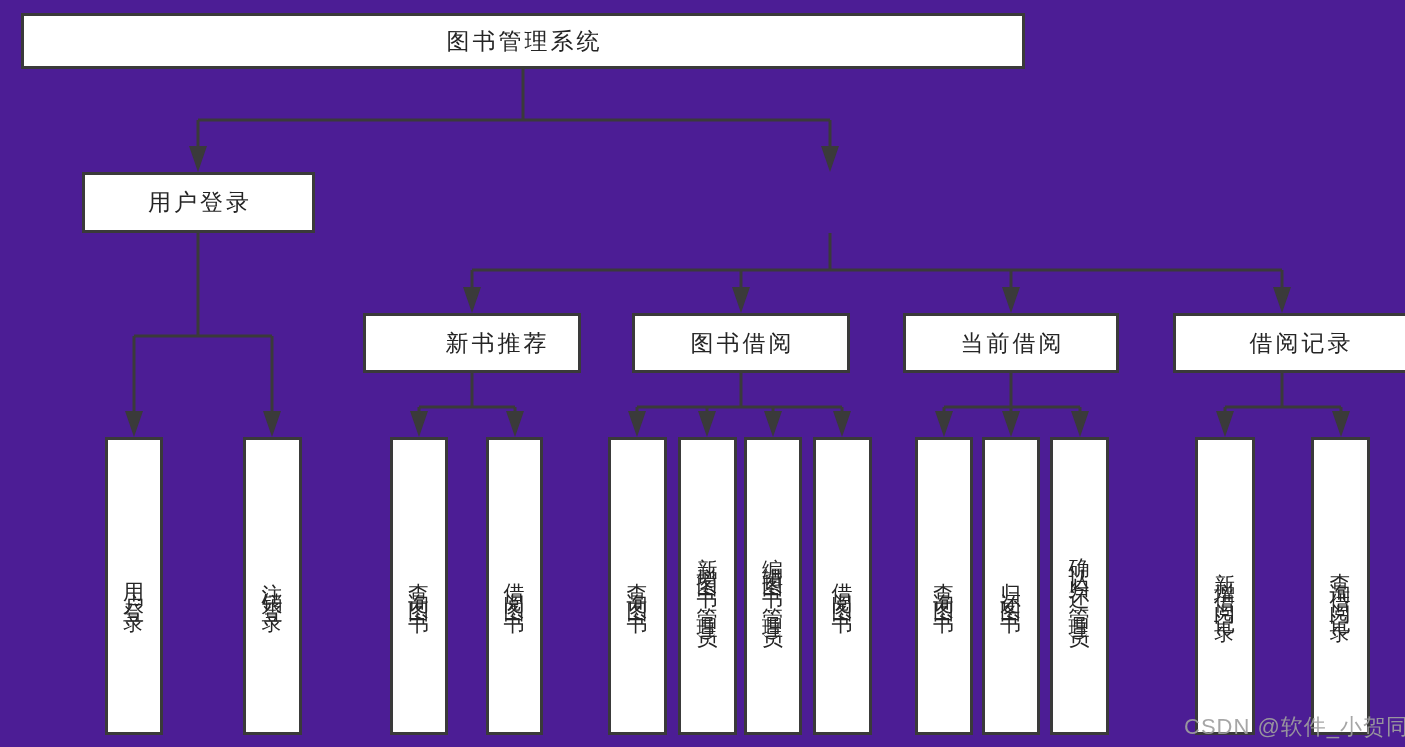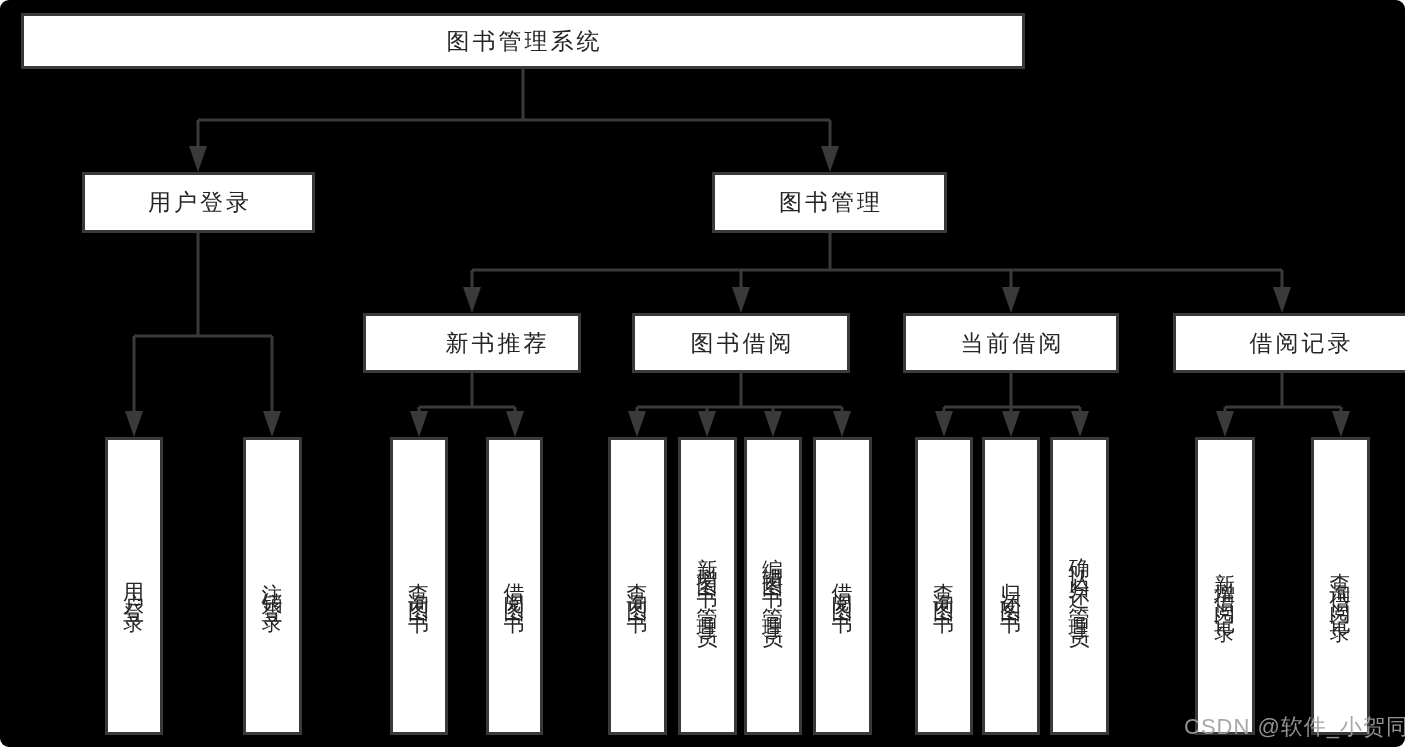--- a/index.html
+++ b/index.html
@@ -1,24 +1,23 @@
 <!DOCTYPE html>
 <html><head>
 <meta charset="utf-8">
 <style>
   html, body { margin: 0; padding: 0; background: #ffffff; }
   .canvas {
     position: relative;
     width: 1405px;
     height: 747px;
-    background: #000000;
+    background: #4c1d95;
     overflow: hidden;
     font-family: "Liberation Sans", sans-serif;
     color: #252525;
-    border-radius: 9px;
   }
   .connectors {
     position: absolute;
     left: 0; top: 0;
     width: 1405px; height: 747px;
   }
   .node {
     position: absolute;
     box-sizing: border-box;
     border: 3px solid #3a3a3a;
@@ -125,23 +124,20 @@
     </g>
   </svg>
 
   <div class="node hnode root" style="left:21px; top:13px; width:1004px; height:56px;">
     <span class="label">图书管理系统</span>
   </div>
 
   <div class="node hnode" style="left:82px; top:172px; width:233px; height:61px;">
     <span class="label">用户登录</span>
   </div>
-  <div class="node hnode" style="left:712px; top:172px; width:235px; height:61px;">
-    <span class="label">图书管理</span>
-  </div>
 
   <div class="node hnode" style="left:363px; top:313px; width:218px; height:60px;padding-left:48px;">
     <span class="label">新书推荐</span>
   </div>
   <div class="node hnode" style="left:632px; top:313px; width:218px; height:60px;text-align:right;">
     <span class="label">图书借阅</span>
   </div>
   <div class="node hnode" style="left:903px; top:313px; width:216px; height:60px;text-align:center;">
     <span class="label">当前借阅</span>
   </div>

